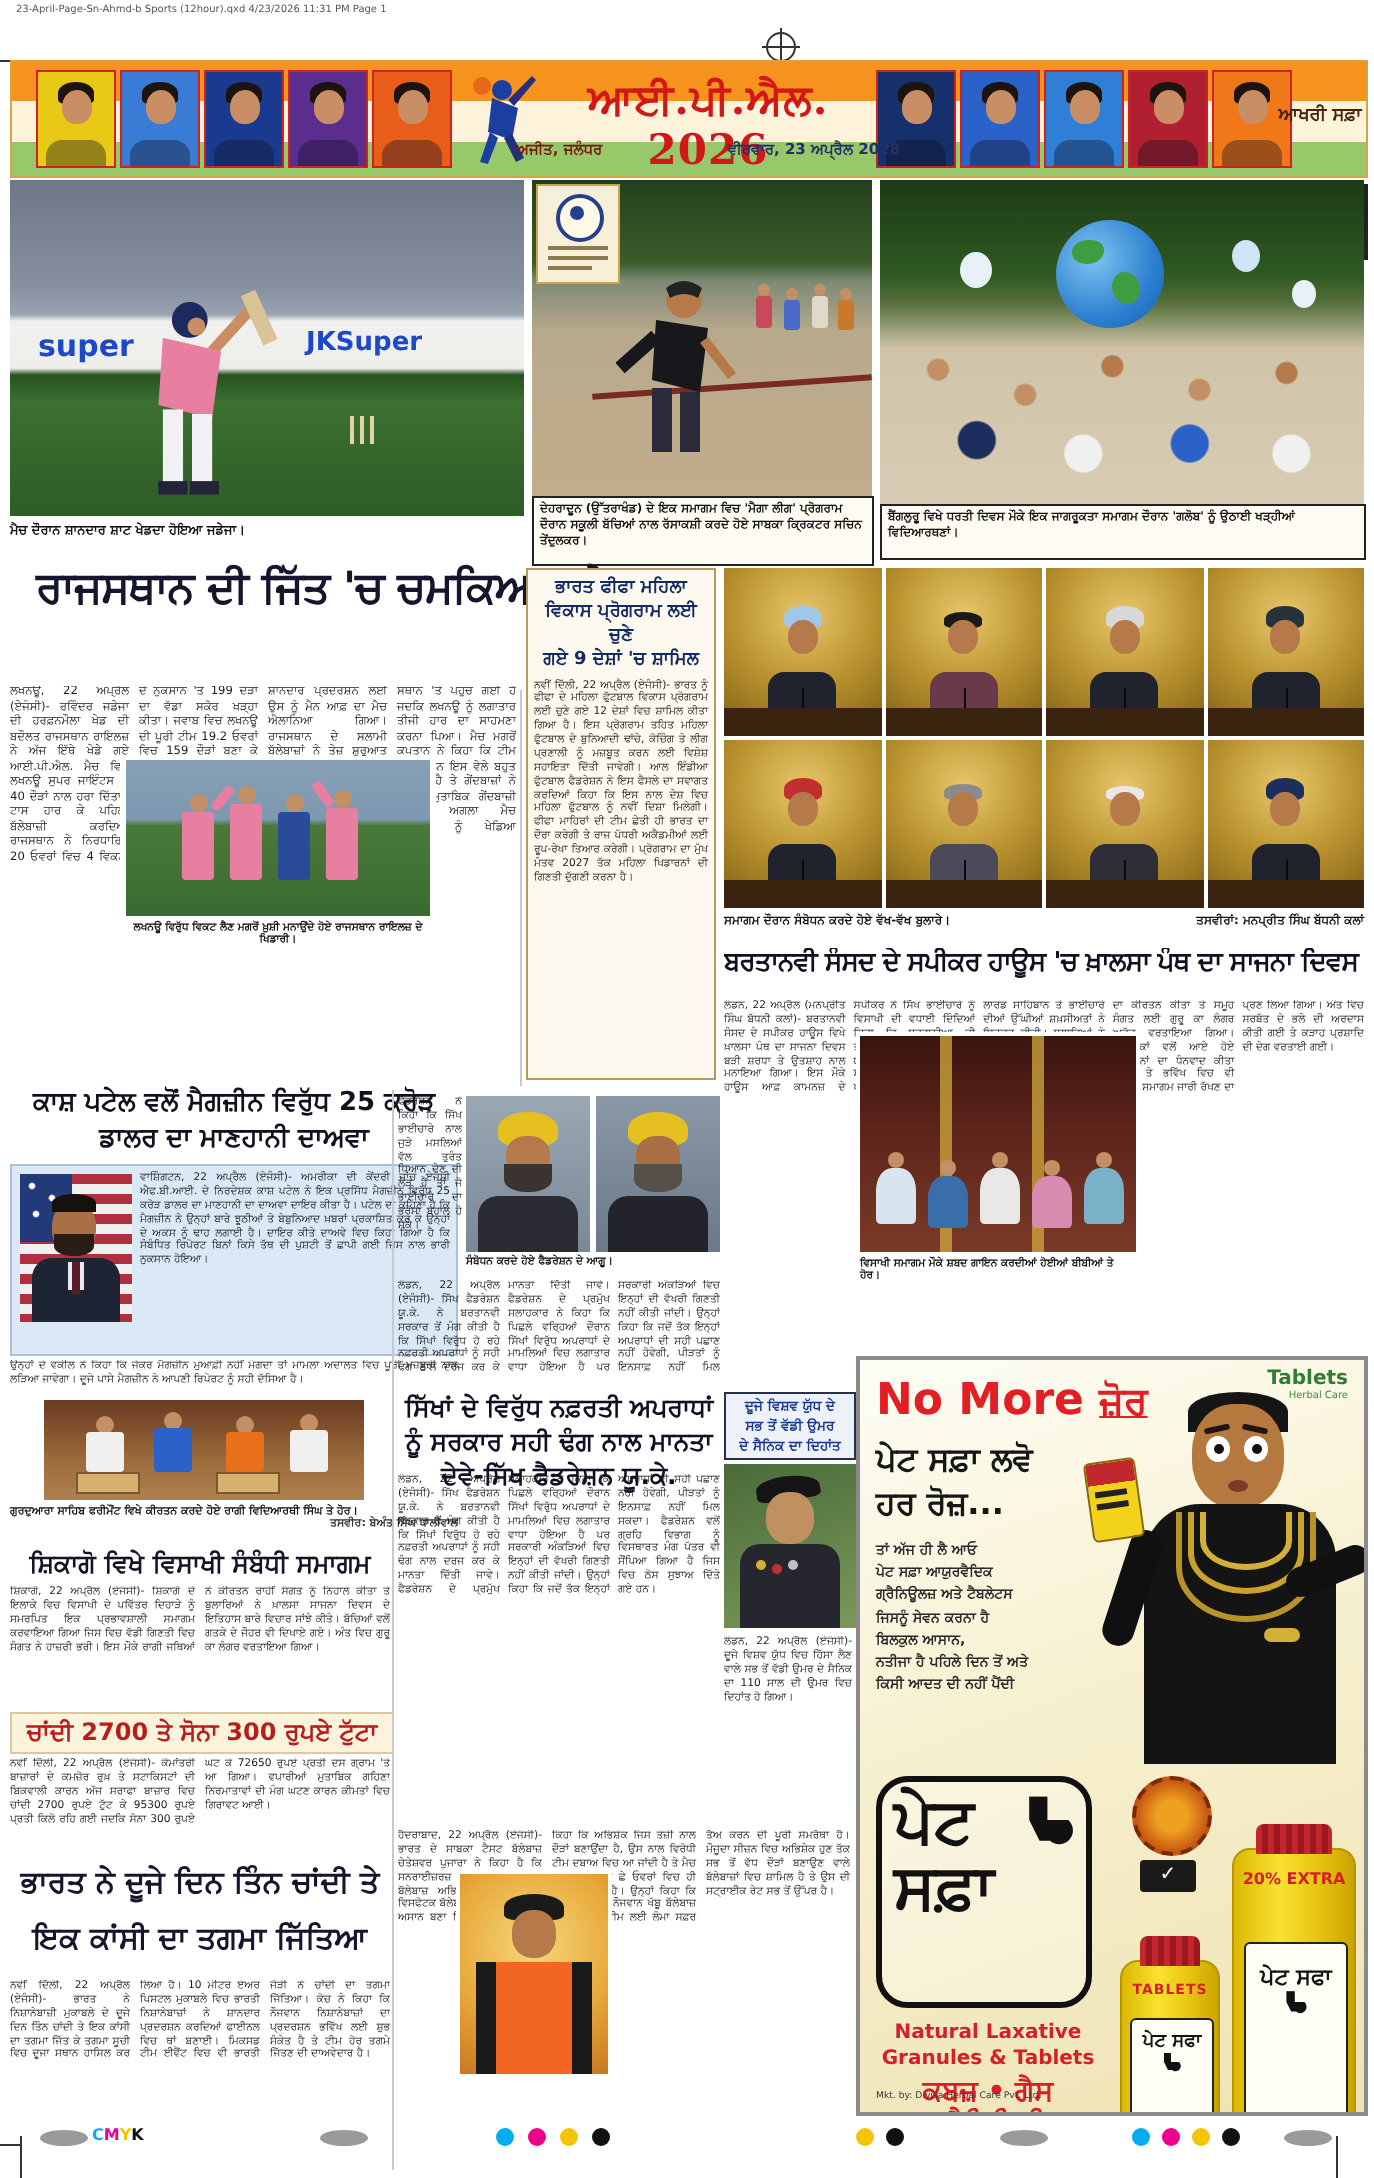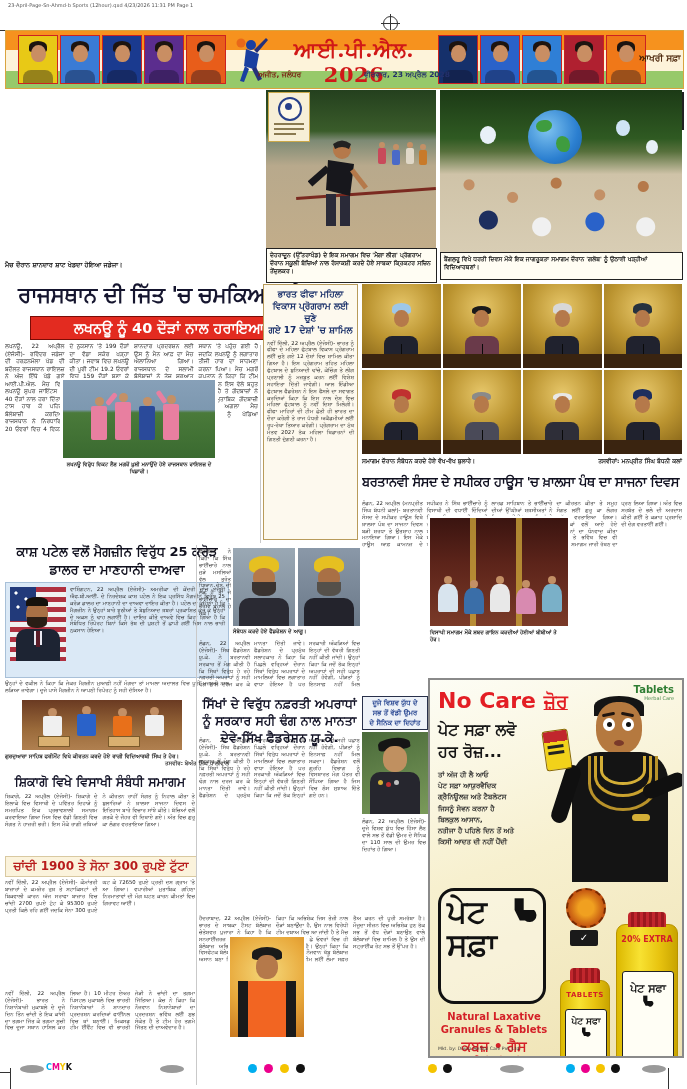--- a/index.html
+++ b/index.html
@@ -123,20 +123,38 @@
       <path d="M20 33 L26 45 L30 43 L24 31 Z" fill="#24307a"></path>
     </svg>
     <div class="abs" style="left:258px;top:6px;width:180px;text-align:center;font-size:21px;font-weight:900;color:#d01818;letter-spacing:.5px;font-family:'DejaVu Serif',serif;">ਆਈ.ਪੀ.ਐਲ. 2026</div>
     <div class="abs" style="left:252px;top:39px;width:192px;display:flex;justify-content:space-between;font-size:7.5px;font-weight:bold;">
       <span style="color:#7a1a10;">ਅਜੀਤ, ਜਲੰਧਰ</span>
       <span style="color:#23306b;">ਵੀਰਵਾਰ, 23 ਅਪ੍ਰੈਲ 2028</span>
     </div>
     <div class="abs" style="left:632px;top:22px;width:44px;text-align:center;font-size:9px;font-weight:bold;color:#4a2408;">ਆਖਰੀ ਸਫ਼ਾ</div>
   </div>
 
+  <div class="scene" style="left:5px;top:90px;width:257px;height:168px;background:linear-gradient(180deg,#6e7787 0%,#87909f 32%,#9aa3b0 40%,#f0f0ee 42%,#eeeeea 56%,#26521f 58%,#3c7030 66%,#2e5c26 100%);">
+    <span class="abs" style="left:14px;top:74px;font-size:15px;font-weight:bold;color:#1d49c8;">super</span>
+    <span class="abs" style="left:148px;top:74px;font-size:13px;font-weight:bold;color:#1d49c8;">JKSuper</span>
+    <svg class="abs" style="left:48px;top:52px;" width="86" height="112" viewBox="0 0 70 100">
+      <line x1="44" y1="30" x2="64" y2="8" stroke="#c98e63" stroke-width="5"></line>
+      <line x1="60" y1="4" x2="70" y2="26" stroke="#d9c49a" stroke-width="7"></line>
+      <circle cx="34" cy="16" r="8" fill="#1d2a5e"></circle>
+      <circle cx="37" cy="19" r="4" fill="#c98e63"></circle>
+      <path d="M22 24 L48 30 L44 60 L20 54 Z" fill="#e87fa0"></path>
+      <rect x="22" y="56" width="9" height="34" fill="#f2f2f6"></rect>
+      <rect x="35" y="58" width="9" height="32" fill="#f2f2f6"></rect>
+      <rect x="20" y="88" width="13" height="6" fill="#23233a"></rect>
+      <rect x="34" y="88" width="13" height="6" fill="#23233a"></rect>
+    </svg>
+    <div class="stump" style="left:170px;top:118px;"></div>
+    <div class="stump" style="left:175px;top:118px;"></div>
+    <div class="stump" style="left:180px;top:118px;"></div>
+  </div>
   <div class="abs cap" style="left:5px;top:261px;width:257px;font-size:6.5px;">ਮੈਚ ਦੌਰਾਨ ਸ਼ਾਨਦਾਰ ਸ਼ਾਟ ਖੇਡਦਾ ਹੋਇਆ ਜਡੇਜਾ।</div>
 
   <div class="scene" style="left:266px;top:90px;width:170px;height:158px;background:linear-gradient(180deg,#24401e 0%,#3a5c2a 26%,#7d8a74 32%,#b8a98c 48%,#c2ad8a 100%);">
     <div class="minifig" style="left:112px;top:58px;width:8px;height:16px;background:#c84a5a;"></div>
       <div class="minihead" style="left:113px;top:52px;"></div>
     <div class="minifig" style="left:126px;top:60px;width:8px;height:15px;background:#4a6ac8;"></div>
       <div class="minihead" style="left:127px;top:54px;"></div>
     <div class="minifig" style="left:140px;top:58px;width:8px;height:16px;background:#e0d8c8;"></div>
       <div class="minihead" style="left:141px;top:52px;"></div>
     <div class="minifig" style="left:153px;top:60px;width:8px;height:15px;background:#c87a2a;"></div>
@@ -167,21 +185,20 @@
       <div class="abs" style="left:8px;top:10px;width:16px;height:12px;background:#3f9c3f;border-radius:50% 40% 55% 45%;"></div>
       <div class="abs" style="left:28px;top:26px;width:14px;height:16px;background:#3f9c3f;border-radius:45% 55% 40% 55%;"></div>
     </div>
     <div class="abs" style="left:40px;top:36px;width:16px;height:18px;border-radius:50%;background:#e8f0f8;"></div>
     <div class="abs" style="left:176px;top:30px;width:14px;height:16px;border-radius:50%;background:#cfe4f5;"></div>
     <div class="abs" style="left:206px;top:50px;width:12px;height:14px;border-radius:50%;background:#e8f0f8;"></div>
   </div>
   <div class="abs capbox" style="left:440px;top:252px;width:235px;height:22px;">ਬੈਂਗਲੁਰੂ ਵਿਖੇ ਧਰਤੀ ਦਿਵਸ ਮੌਕੇ ਇਕ ਜਾਗਰੂਕਤਾ ਸਮਾਗਮ ਦੌਰਾਨ 'ਗਲੋਬ' ਨੂੰ ਉਠਾਈ ਖੜ੍ਹੀਆਂ ਵਿਦਿਆਰਥਣਾਂ।</div>
 
   <div class="abs" style="left:5px;top:282px;width:332px;text-align:center;font-size:21.5px;font-weight:900;color:#15152e;letter-spacing:-.5px;">ਰਾਜਸਥਾਨ ਦੀ ਜਿੱਤ 'ਚ ਚਮਕਿਆ ਜਡੇਜਾ</div>
-  <div class="abs" style="left:30px;top:316px;width:276px;height:22px;background:#e32b20;border:1px solid #7a0c06;color:#fff;font-size:14.5px;font-weight:900;text-align:center;line-height:22px;">ਲਖਨਊ ਨੂੰ 40 ਦੌੜਾਂ ਨਾਲ ਹਰਾਇਆ</div>
   <div class="abs jtxt" style="left:5px;top:343px;width:253px;height:202px;font-size:5.8px;column-count:4;column-gap:5px;overflow:hidden;">ਲਖਨਊ, 22 ਅਪ੍ਰੈਲ (ਏਜੰਸੀ)- ਰਵਿੰਦਰ ਜਡੇਜਾ ਦੀ ਹਰਫ਼ਨਮੌਲਾ ਖੇਡ ਦੀ ਬਦੌਲਤ ਰਾਜਸਥਾਨ ਰਾਇਲਜ਼ ਨੇ ਅੱਜ ਇੱਥੇ ਖੇਡੇ ਗਏ ਆਈ.ਪੀ.ਐਲ. ਮੈਚ ਵਿਚ ਲਖਨਊ ਸੁਪਰ ਜਾਇੰਟਸ ਨੂੰ 40 ਦੌੜਾਂ ਨਾਲ ਹਰਾ ਦਿੱਤਾ। ਟਾਸ ਹਾਰ ਕੇ ਪਹਿਲਾਂ ਬੱਲੇਬਾਜ਼ੀ ਕਰਦਿਆਂ ਰਾਜਸਥਾਨ ਨੇ ਨਿਰਧਾਰਿਤ 20 ਓਵਰਾਂ ਵਿਚ 4 ਵਿਕਟਾਂ ਦੇ ਨੁਕਸਾਨ 'ਤੇ 199 ਦੌੜਾਂ ਦਾ ਵੱਡਾ ਸਕੋਰ ਖੜ੍ਹਾ ਕੀਤਾ। ਜਵਾਬ ਵਿਚ ਲਖਨਊ ਦੀ ਪੂਰੀ ਟੀਮ 19.2 ਓਵਰਾਂ ਵਿਚ 159 ਦੌੜਾਂ ਬਣਾ ਕੇ ਪੈਵੇਲੀਅਨ ਪਰਤ ਗਈ। ਜਡੇਜਾ ਨੇ ਪਹਿਲਾਂ ਬੱਲੇ ਨਾਲ 28 ਗੇਂਦਾਂ ਵਿਚ ਨਾਬਾਦ 45 ਦੌੜਾਂ ਦੀ ਤੂਫ਼ਾਨੀ ਪਾਰੀ ਖੇਡੀ ਤੇ ਫਿਰ ਗੇਂਦ ਨਾਲ 24 ਦੌੜਾਂ ਦੇ ਕੇ 3 ਅਹਿਮ ਵਿਕਟਾਂ ਹਾਸਿਲ ਕੀਤੀਆਂ। ਇਸ ਸ਼ਾਨਦਾਰ ਪ੍ਰਦਰਸ਼ਨ ਲਈ ਉਸ ਨੂੰ ਮੈਨ ਆਫ਼ ਦਾ ਮੈਚ ਐਲਾਨਿਆ ਗਿਆ। ਰਾਜਸਥਾਨ ਦੇ ਸਲਾਮੀ ਬੱਲੇਬਾਜ਼ਾਂ ਨੇ ਤੇਜ਼ ਸ਼ੁਰੂਆਤ ਦਿੰਦਿਆਂ ਪਾਵਰ ਪਲੇਅ ਵਿਚ ਹੀ 58 ਦੌੜਾਂ ਜੋੜ ਦਿੱਤੀਆਂ। ਲਖਨਊ ਵਲੋਂ ਸਿਰਫ਼ ਇਕ ਬੱਲੇਬਾਜ਼ ਹੀ ਅਰਧ ਸੈਂਕੜਾ ਲਗਾ ਸਕਿਆ। ਇਸ ਜਿੱਤ ਨਾਲ ਰਾਜਸਥਾਨ ਦੀ ਟੀਮ ਅੰਕ ਤਾਲਿਕਾ ਵਿਚ ਦੂਜੇ ਸਥਾਨ 'ਤੇ ਪਹੁੰਚ ਗਈ ਹੈ ਜਦਕਿ ਲਖਨਊ ਨੂੰ ਲਗਾਤਾਰ ਤੀਜੀ ਹਾਰ ਦਾ ਸਾਹਮਣਾ ਕਰਨਾ ਪਿਆ। ਮੈਚ ਮਗਰੋਂ ਕਪਤਾਨ ਨੇ ਕਿਹਾ ਕਿ ਟੀਮ ਦਾ ਸੰਤੁਲਨ ਇਸ ਵੇਲੇ ਬਹੁਤ ਵਧੀਆ ਹੈ ਤੇ ਗੇਂਦਬਾਜ਼ਾਂ ਨੇ ਯੋਜਨਾ ਮੁਤਾਬਿਕ ਗੇਂਦਬਾਜ਼ੀ ਕੀਤੀ। ਅਗਲਾ ਮੈਚ ਐਤਵਾਰ ਨੂੰ ਖੇਡਿਆ ਜਾਵੇਗਾ।</div>
   <div class="abs" style="left:60px;top:378px;width:158px;height:94px;background:#fff;">
     <div class="scene" style="left:3px;top:2px;width:152px;height:78px;background:linear-gradient(180deg,#87a0b8 0%,#7d98b0 38%,#4a7a3a 42%,#3a6a30 100%);">
       <div class="minifig" style="left:28px;top:26px;width:16px;height:34px;background:#e87fa0;"></div>
         <div class="minihead" style="left:32px;top:17px;width:9px;height:9px;"></div>
       <div class="minifig" style="left:52px;top:22px;width:16px;height:38px;background:#e87fa0;"></div>
         <div class="minihead" style="left:56px;top:13px;width:9px;height:9px;"></div>
       <div class="minifig" style="left:76px;top:26px;width:16px;height:34px;background:#2a4a9a;"></div>
         <div class="minihead" style="left:80px;top:17px;width:9px;height:9px;"></div>
       <div class="minifig" style="left:100px;top:24px;width:16px;height:36px;background:#e87fa0;"></div>
@@ -189,21 +206,21 @@
       <div class="minifig" style="left:46px;top:12px;width:5px;height:14px;background:#e87fa0;transform:rotate(40deg);"></div>
       <div class="minifig" style="left:96px;top:10px;width:5px;height:14px;background:#e87fa0;transform:rotate(-35deg);"></div>
     </div>
     <div class="abs cap" style="left:2px;top:83px;width:154px;font-size:5.3px;text-align:center;">ਲਖਨਊ ਵਿਰੁੱਧ ਵਿਕਟ ਲੈਣ ਮਗਰੋਂ ਖ਼ੁਸ਼ੀ ਮਨਾਉਂਦੇ ਹੋਏ ਰਾਜਸਥਾਨ ਰਾਇਲਜ਼ ਦੇ ਖਿਡਾਰੀ।</div>
   </div>
   <div class="vrule" style="left:260px;top:345px;height:198px;"></div>
 
   <div class="abs" style="left:263px;top:284px;width:95px;height:256px;background:#fdf9ee;border:1px solid #b89b5a;padding:3px;box-sizing:border-box;">
     <div class="pre" style="font-size:9px;font-weight:900;color:#132a66;text-align:center;line-height:1.35;">ਭਾਰਤ ਫੀਫਾ ਮਹਿਲਾ
 ਵਿਕਾਸ ਪ੍ਰੋਗਰਾਮ ਲਈ ਚੁਣੇ
-ਗਏ 17 ਦੇਸ਼ਾਂ 'ਚ ਸ਼ਾਮਿਲ</div>
+ਗਏ 9 ਦੇਸ਼ਾਂ 'ਚ ਸ਼ਾਮਿਲ</div>
     <div class="jtxt" style="font-size:5.3px;margin-top:3px;">ਨਵੀਂ ਦਿੱਲੀ, 22 ਅਪ੍ਰੈਲ (ਏਜੰਸੀ)- ਭਾਰਤ ਨੂੰ ਫੀਫਾ ਦੇ ਮਹਿਲਾ ਫੁੱਟਬਾਲ ਵਿਕਾਸ ਪ੍ਰੋਗਰਾਮ ਲਈ ਚੁਣੇ ਗਏ 12 ਦੇਸ਼ਾਂ ਵਿਚ ਸ਼ਾਮਿਲ ਕੀਤਾ ਗਿਆ ਹੈ। ਇਸ ਪ੍ਰੋਗਰਾਮ ਤਹਿਤ ਮਹਿਲਾ ਫੁੱਟਬਾਲ ਦੇ ਬੁਨਿਆਦੀ ਢਾਂਚੇ, ਕੋਚਿੰਗ ਤੇ ਲੀਗ ਪ੍ਰਣਾਲੀ ਨੂੰ ਮਜ਼ਬੂਤ ਕਰਨ ਲਈ ਵਿਸ਼ੇਸ਼ ਸਹਾਇਤਾ ਦਿੱਤੀ ਜਾਵੇਗੀ। ਆਲ ਇੰਡੀਆ ਫੁੱਟਬਾਲ ਫੈਡਰੇਸ਼ਨ ਨੇ ਇਸ ਫੈਸਲੇ ਦਾ ਸਵਾਗਤ ਕਰਦਿਆਂ ਕਿਹਾ ਕਿ ਇਸ ਨਾਲ ਦੇਸ਼ ਵਿਚ ਮਹਿਲਾ ਫੁੱਟਬਾਲ ਨੂੰ ਨਵੀਂ ਦਿਸ਼ਾ ਮਿਲੇਗੀ। ਫੀਫਾ ਮਾਹਿਰਾਂ ਦੀ ਟੀਮ ਛੇਤੀ ਹੀ ਭਾਰਤ ਦਾ ਦੌਰਾ ਕਰੇਗੀ ਤੇ ਰਾਜ ਪੱਧਰੀ ਅਕੈਡਮੀਆਂ ਲਈ ਰੂਪ-ਰੇਖਾ ਤਿਆਰ ਕਰੇਗੀ। ਪ੍ਰੋਗਰਾਮ ਦਾ ਮੁੱਖ ਮੰਤਵ 2027 ਤੱਕ ਮਹਿਲਾ ਖਿਡਾਰਨਾਂ ਦੀ ਗਿਣਤੀ ਦੁੱਗਣੀ ਕਰਨਾ ਹੈ।</div>
   </div>
 
   <div id="vgrid" class="abs" style="left:362px;top:284px;width:320px;height:170px;">
     <div class="gcell c1">
         <div class="gturb"></div>
         <div class="gface"></div>
         <div class="gbody"></div>
         <div class="gmic"></div>
         <div class="gpod"></div>
@@ -310,23 +327,25 @@
     <div class="abs" style="left:86px;top:36px;width:30px;height:9px;background:#d9b070;border:1px solid #7a5a2a;"></div>
   </div>
   <div class="abs cap" style="left:5px;top:753px;width:224px;font-size:5.5px;">
     <span>ਗੁਰਦੁਆਰਾ ਸਾਹਿਬ ਫਰੀਮੌਂਟ ਵਿਖੇ ਕੀਰਤਨ ਕਰਦੇ ਹੋਏ ਰਾਗੀ ਵਿਦਿਆਰਥੀ ਸਿੰਘ ਤੇ ਹੋਰ।</span>
     <span style="float:right;color:#333;">ਤਸਵੀਰ: ਬੇਅੰਤ ਸਿੰਘ ਧਾਲੀਵਾਲ</span>
   </div>
 
   <div class="abs" style="left:5px;top:774px;width:190px;font-size:12.5px;font-weight:900;color:#141428;text-align:center;">ਸ਼ਿਕਾਗੋ ਵਿਖੇ ਵਿਸਾਖੀ ਸੰਬੰਧੀ ਸਮਾਗਮ</div>
   <div class="abs jtxt" style="left:5px;top:793px;width:190px;height:60px;font-size:5.3px;column-count:2;column-gap:5px;overflow:hidden;">ਸ਼ਿਕਾਗੋ, 22 ਅਪ੍ਰੈਲ (ਏਜੰਸੀ)- ਸ਼ਿਕਾਗੋ ਦੇ ਇਲਾਕੇ ਵਿਚ ਵਿਸਾਖੀ ਦੇ ਪਵਿੱਤਰ ਦਿਹਾੜੇ ਨੂੰ ਸਮਰਪਿਤ ਇਕ ਪ੍ਰਭਾਵਸ਼ਾਲੀ ਸਮਾਗਮ ਕਰਵਾਇਆ ਗਿਆ ਜਿਸ ਵਿਚ ਵੱਡੀ ਗਿਣਤੀ ਵਿਚ ਸੰਗਤ ਨੇ ਹਾਜ਼ਰੀ ਭਰੀ। ਇਸ ਮੌਕੇ ਰਾਗੀ ਜਥਿਆਂ ਨੇ ਕੀਰਤਨ ਰਾਹੀਂ ਸੰਗਤ ਨੂੰ ਨਿਹਾਲ ਕੀਤਾ ਤੇ ਬੁਲਾਰਿਆਂ ਨੇ ਖ਼ਾਲਸਾ ਸਾਜਨਾ ਦਿਵਸ ਦੇ ਇਤਿਹਾਸ ਬਾਰੇ ਵਿਚਾਰ ਸਾਂਝੇ ਕੀਤੇ। ਬੱਚਿਆਂ ਵਲੋਂ ਗਤਕੇ ਦੇ ਜੌਹਰ ਵੀ ਦਿਖਾਏ ਗਏ। ਅੰਤ ਵਿਚ ਗੁਰੂ ਕਾ ਲੰਗਰ ਵਰਤਾਇਆ ਗਿਆ।</div>
 
-  <div class="abs" style="left:5px;top:856px;width:190px;height:19px;background:#fbf3dc;border:1px solid #d9c9a0;color:#b81c1c;font-size:12px;font-weight:900;text-align:center;line-height:19px;">ਚਾਂਦੀ 1900 ਤੇ ਸੋਨਾ 300 ਰੁਪਏ ਟੁੱਟਾ</div>
+  <div class="abs" style="left:5px;top:856px;width:190px;height:19px;background:#fbf3dc;border:1px solid #d9c9a0;color:#b81c1c;font-size:12px;font-weight:900;text-align:center;line-height:19px;">ਚਾਂਦੀ 2700 ਤੇ ਸੋਨਾ 300 ਰੁਪਏ ਟੁੱਟਾ</div>
   <div class="abs jtxt" style="left:5px;top:879px;width:190px;height:46px;font-size:5.3px;column-count:2;column-gap:5px;overflow:hidden;">ਨਵੀਂ ਦਿੱਲੀ, 22 ਅਪ੍ਰੈਲ (ਏਜੰਸੀ)- ਕੌਮਾਂਤਰੀ ਬਾਜ਼ਾਰਾਂ ਦੇ ਕਮਜ਼ੋਰ ਰੁਖ਼ ਤੇ ਸਟਾਕਿਸਟਾਂ ਦੀ ਬਿਕਵਾਲੀ ਕਾਰਨ ਅੱਜ ਸਰਾਫਾ ਬਾਜ਼ਾਰ ਵਿਚ ਚਾਂਦੀ 2700 ਰੁਪਏ ਟੁੱਟ ਕੇ 95300 ਰੁਪਏ ਪ੍ਰਤੀ ਕਿਲੋ ਰਹਿ ਗਈ ਜਦਕਿ ਸੋਨਾ 300 ਰੁਪਏ ਘਟ ਕੇ 72650 ਰੁਪਏ ਪ੍ਰਤੀ ਦਸ ਗ੍ਰਾਮ 'ਤੇ ਆ ਗਿਆ। ਵਪਾਰੀਆਂ ਮੁਤਾਬਿਕ ਗਹਿਣਾ ਨਿਰਮਾਤਾਵਾਂ ਦੀ ਮੰਗ ਘਟਣ ਕਾਰਨ ਕੀਮਤਾਂ ਵਿਚ ਗਿਰਾਵਟ ਆਈ।</div>
 
+  <div class="abs pre" style="left:5px;top:928px;width:190px;font-size:15px;font-weight:900;color:#15152e;text-align:center;line-height:1.85;">ਭਾਰਤ ਨੇ ਦੂਜੇ ਦਿਨ ਤਿੰਨ ਚਾਂਦੀ ਤੇ
+ਇਕ ਕਾਂਸੀ ਦਾ ਤਗਮਾ ਜਿੱਤਿਆ</div>
   <div class="abs jtxt" style="left:5px;top:990px;width:190px;height:72px;font-size:5.3px;column-count:3;column-gap:5px;overflow:hidden;">ਨਵੀਂ ਦਿੱਲੀ, 22 ਅਪ੍ਰੈਲ (ਏਜੰਸੀ)- ਭਾਰਤ ਨੇ ਨਿਸ਼ਾਨੇਬਾਜ਼ੀ ਮੁਕਾਬਲੇ ਦੇ ਦੂਜੇ ਦਿਨ ਤਿੰਨ ਚਾਂਦੀ ਤੇ ਇਕ ਕਾਂਸੀ ਦਾ ਤਗਮਾ ਜਿੱਤ ਕੇ ਤਗਮਾ ਸੂਚੀ ਵਿਚ ਦੂਜਾ ਸਥਾਨ ਹਾਸਿਲ ਕਰ ਲਿਆ ਹੈ। 10 ਮੀਟਰ ਏਅਰ ਪਿਸਟਲ ਮੁਕਾਬਲੇ ਵਿਚ ਭਾਰਤੀ ਨਿਸ਼ਾਨੇਬਾਜ਼ਾਂ ਨੇ ਸ਼ਾਨਦਾਰ ਪ੍ਰਦਰਸ਼ਨ ਕਰਦਿਆਂ ਫਾਈਨਲ ਵਿਚ ਥਾਂ ਬਣਾਈ। ਮਿਕਸਡ ਟੀਮ ਈਵੈਂਟ ਵਿਚ ਵੀ ਭਾਰਤੀ ਜੋੜੀ ਨੇ ਚਾਂਦੀ ਦਾ ਤਗਮਾ ਜਿੱਤਿਆ। ਕੋਚ ਨੇ ਕਿਹਾ ਕਿ ਨੌਜਵਾਨ ਨਿਸ਼ਾਨੇਬਾਜ਼ਾਂ ਦਾ ਪ੍ਰਦਰਸ਼ਨ ਭਵਿੱਖ ਲਈ ਸ਼ੁਭ ਸੰਕੇਤ ਹੈ ਤੇ ਟੀਮ ਹੋਰ ਤਗਮੇ ਜਿੱਤਣ ਦੀ ਦਾਅਵੇਦਾਰ ਹੈ।</div>
 
   <div class="vrule" style="left:196px;top:545px;height:540px;"></div>
   <div class="abs jtxt" style="left:199px;top:548px;width:32px;height:146px;font-size:5.3px;overflow:hidden;">ਫੈਡਰੇਸ਼ਨ ਨੇ ਕਿਹਾ ਕਿ ਸਿੱਖ ਭਾਈਚਾਰੇ ਨਾਲ ਜੁੜੇ ਮਸਲਿਆਂ ਵੱਲ ਤੁਰੰਤ ਧਿਆਨ ਦੇਣ ਦੀ ਲੋੜ ਹੈ ਤਾਂ ਜੋ ਭਾਈਚਾਰੇ ਦਾ ਭਰੋਸਾ ਬਹਾਲ ਹੋ ਸਕੇ।</div>
   <div class="scene" style="left:233px;top:548px;width:62px;height:78px;background:linear-gradient(180deg,#9aa8b4,#7a8896);">
     <div class="abs" style="left:16px;top:8px;width:30px;height:17px;background:#e6c021;border-radius:50% 50% 30% 30%;"></div>
     <div class="abs" style="left:20px;top:20px;width:22px;height:20px;background:#b5794a;border-radius:45%;"></div>
     <div class="abs" style="left:19px;top:34px;width:24px;height:14px;background:#3a3330;border-radius:0 0 45% 45%;"></div>
     <div class="abs" style="left:6px;top:50px;width:50px;height:28px;background:#2a2a33;border-radius:10px 10px 0 0;"></div>
   </div>
@@ -364,21 +383,21 @@
       <div class="abs" style="left:56px;top:44px;width:10px;height:56px;background:#1a1a1a;"></div>
     </div>
   </div>
 
   <div class="abs" style="left:428px;top:678px;width:256px;height:380px;border:2px solid #8a8a8a;background:linear-gradient(160deg,#fdfdf5 0%,#f7f0cf 45%,#efe3b4 100%);box-sizing:border-box;overflow:hidden;">
     <div class="abs" style="right:8px;top:4px;text-align:right;">
       <div style="font-size:10px;font-weight:900;color:#2e7d32;">Tablets</div>
       <div style="font-size:5px;color:#4a8a4e;">Herbal Care</div>
     </div>
     <div class="abs" style="left:8px;top:8px;font-size:22px;font-weight:900;color:#e31e24;">
-      <span>No Care</span>
+      <span>No More</span>
       <span style="font-size:19px;text-decoration:underline;">ਜ਼ੋਰ</span>
     </div>
     <div class="abs" style="left:8px;top:40px;font-size:16px;font-weight:900;color:#161616;">ਪੇਟ ਸਫ਼ਾ ਲਵੋ</div>
     <div class="abs" style="left:8px;top:62px;font-size:16px;font-weight:900;color:#161616;">ਹਰ ਰੋਜ਼...</div>
     <div class="abs pre" style="left:8px;top:90px;width:112px;font-size:7px;font-weight:bold;color:#2a2a2a;line-height:1.6;">ਤਾਂ ਅੱਜ ਹੀ ਲੈ ਆਓ
 ਪੇਟ ਸਫ਼ਾ ਆਯੁਰਵੈਦਿਕ
 ਗ੍ਰੈਨਿਊਲਜ਼ ਅਤੇ ਟੈਬਲੇਟਸ
 ਜਿਸਨੂੰ ਸੇਵਨ ਕਰਨਾ ਹੈ
 ਬਿਲਕੁਲ ਆਸਾਨ,
 ਨਤੀਜਾ ਹੈ ਪਹਿਲੇ ਦਿਨ ਤੋਂ ਅਤੇ

